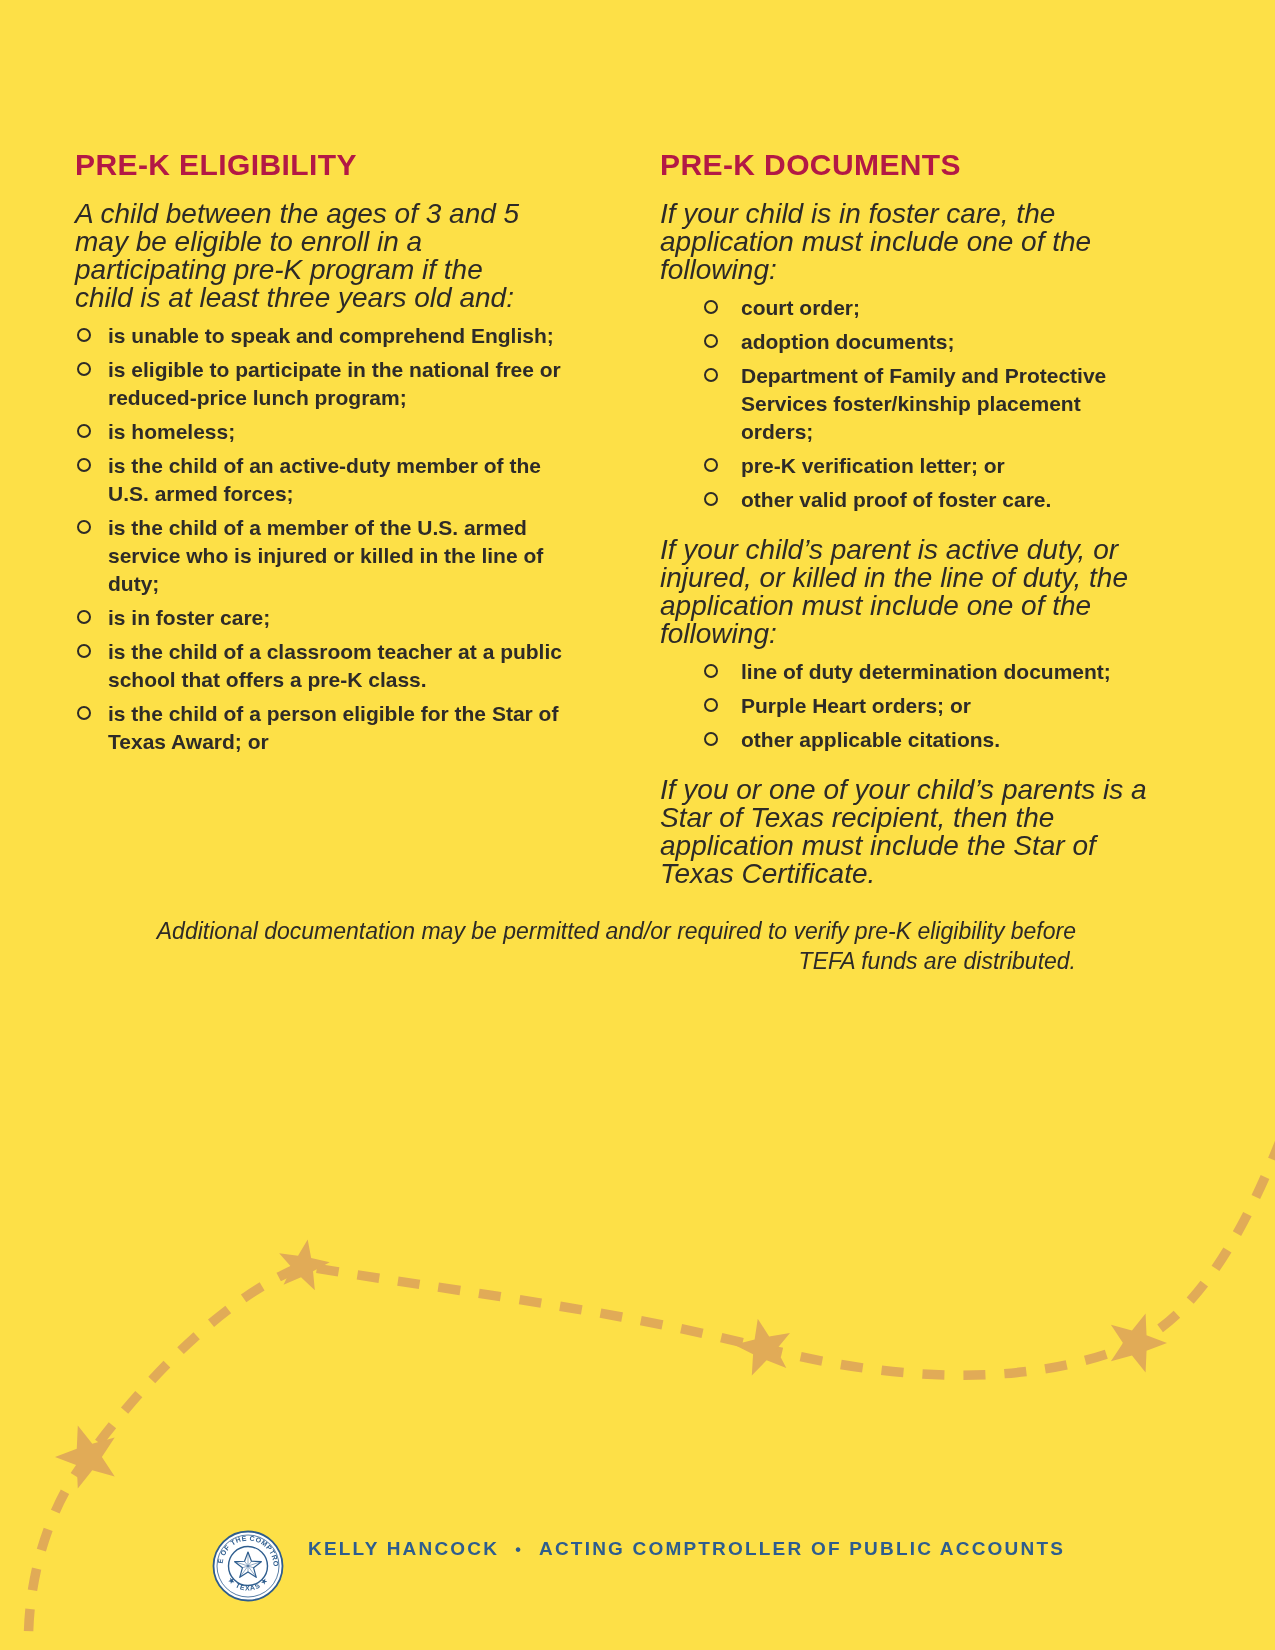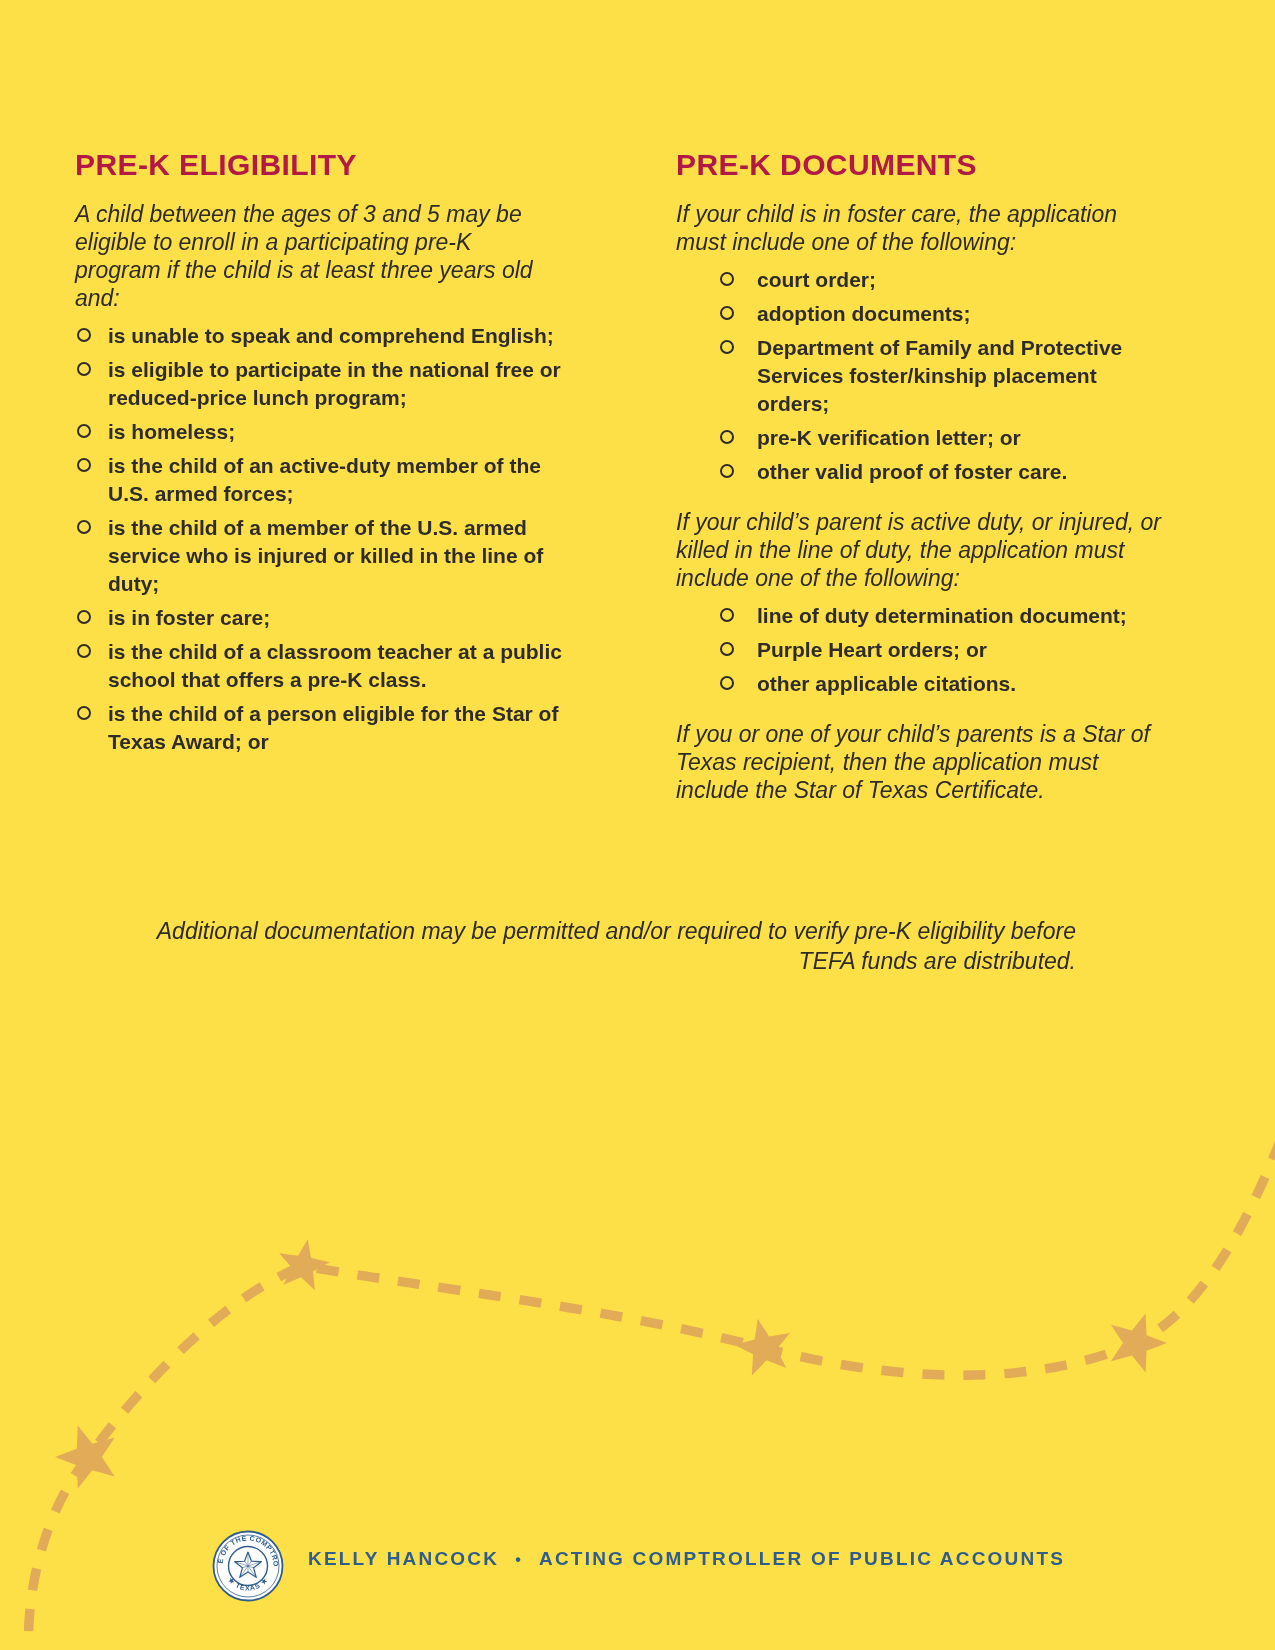--- a/index.html
+++ b/index.html
@@ -2,27 +2,27 @@
 <html><head>
 <meta charset="utf-8">
 <style>
   html,body { margin:0; padding:0; background:#ffffff; }
   .page {
     position:relative; width:1275px; height:1650px; background:#fde047;
     overflow:hidden; font-family:"Liberation Sans", sans-serif; color:#2d2a27;
   }
   .col { position:absolute; top:150px; }
   .col-left  { left:75px;  width:500px; }
-  .col-right { left:660px; width:490px;margin-left:16px; }
+  .col-right { left:660px; width:490px; }
   .section-title {
     margin:0 0 20px 0; font-size:30px; line-height:1; font-weight:bold;
     letter-spacing:0.4px; color:#b31945;
   }
   .body-para {
-    margin:0; font-style:italic; font-size:23px; line-height:28px; color:#2d2a27;
+    margin:0; font-style:italic; font-size:28px; line-height:28px; color:#2d2a27;
   }
   .col-left .body-para { max-width:472px; }
   .spaced { margin-top:16px; }
   .spaced-lg { margin-top:22px; }
   .b { font-weight:normal; }
   ul.checklist { list-style:none; margin:10px 0 0 0; padding:0; }
   ul.checklist.indented { padding-left:44px; }
   ul.checklist li {
     position:relative; padding-left:33px; margin:0 0 6px 0;
     font-size:21px; line-height:28px; font-weight:bold; color:#2e2b28;
@@ -34,21 +34,21 @@
   }
   ul.checklist.indented .bullet { left:0; }
   .footnote {
     position:absolute; left:108px; top:893px; width:968px;
     font-style:italic; font-size:23px; line-height:30px; color:#2d2a27;text-align:right;
   }
   .trail-svg { position:absolute; left:0; top:0; width:1275px; height:1650px; pointer-events:none; }
   .footer { position:absolute; left:0; top:1520px; width:1275px; height:100px; }
   .seal { position:absolute; left:211px; top:9px; width:74px; height:74px; }
   .footer-text {
-    position:absolute; left:308px; top:28px; white-space:nowrap;
+    position:absolute; left:308px; top:18px; white-space:nowrap;
     font-size:19px; font-weight:bold; letter-spacing:2.2px; color:#2e5d8e;
   }
   .footer-dot { display:inline-block; margin:0 16px; font-size:16px; }
 </style>
 </head>
 <body>
 
 <div class="page">
 
   <div class="col col-left">

